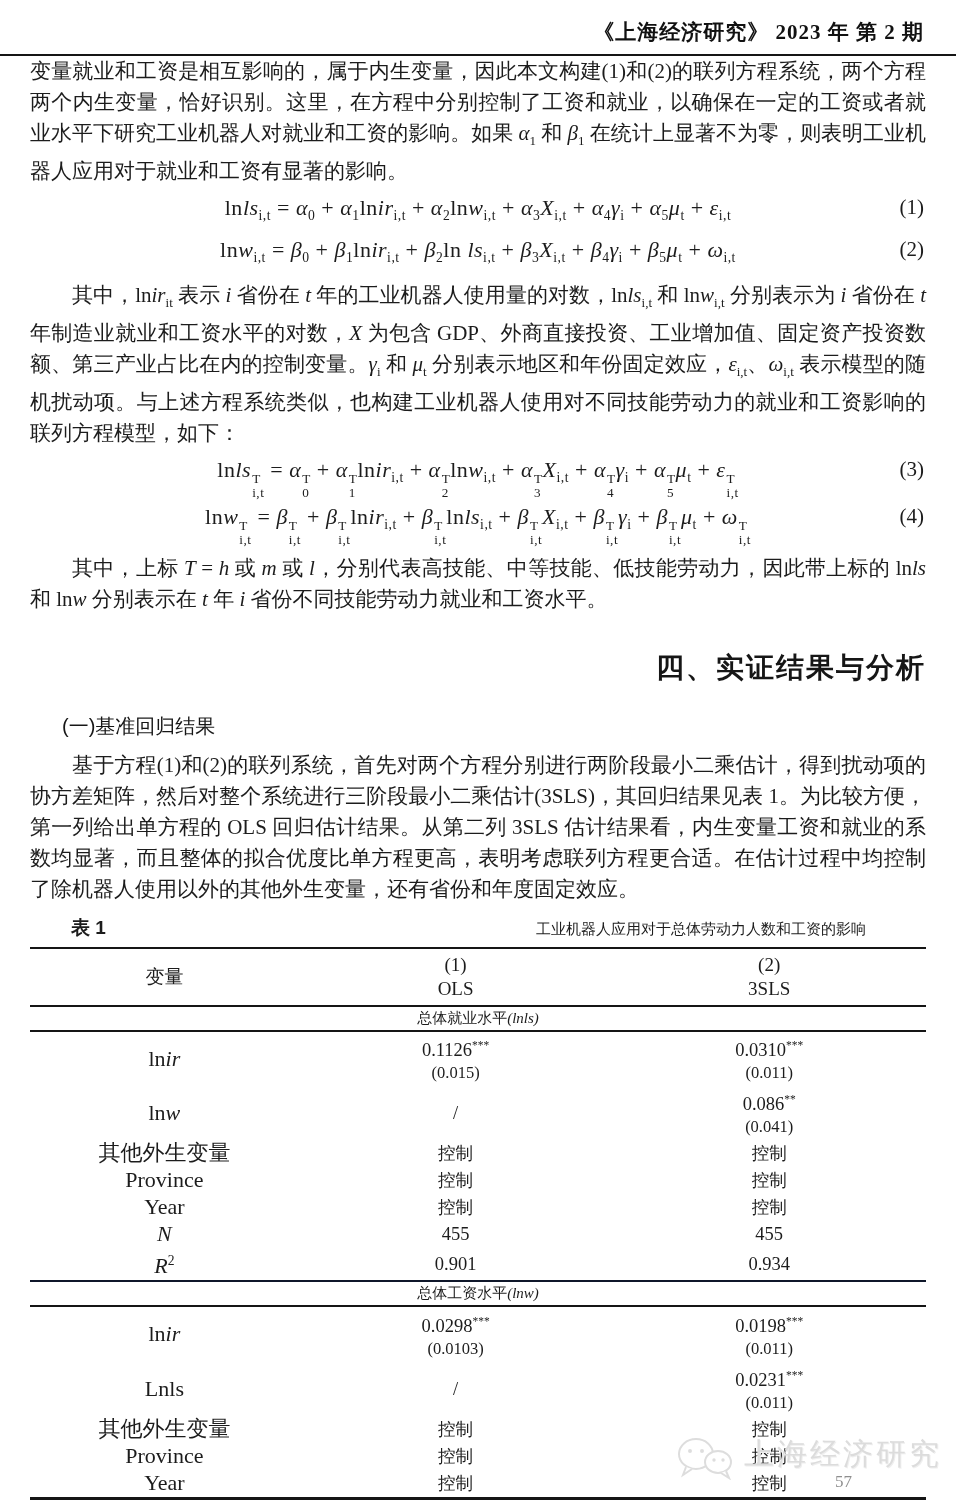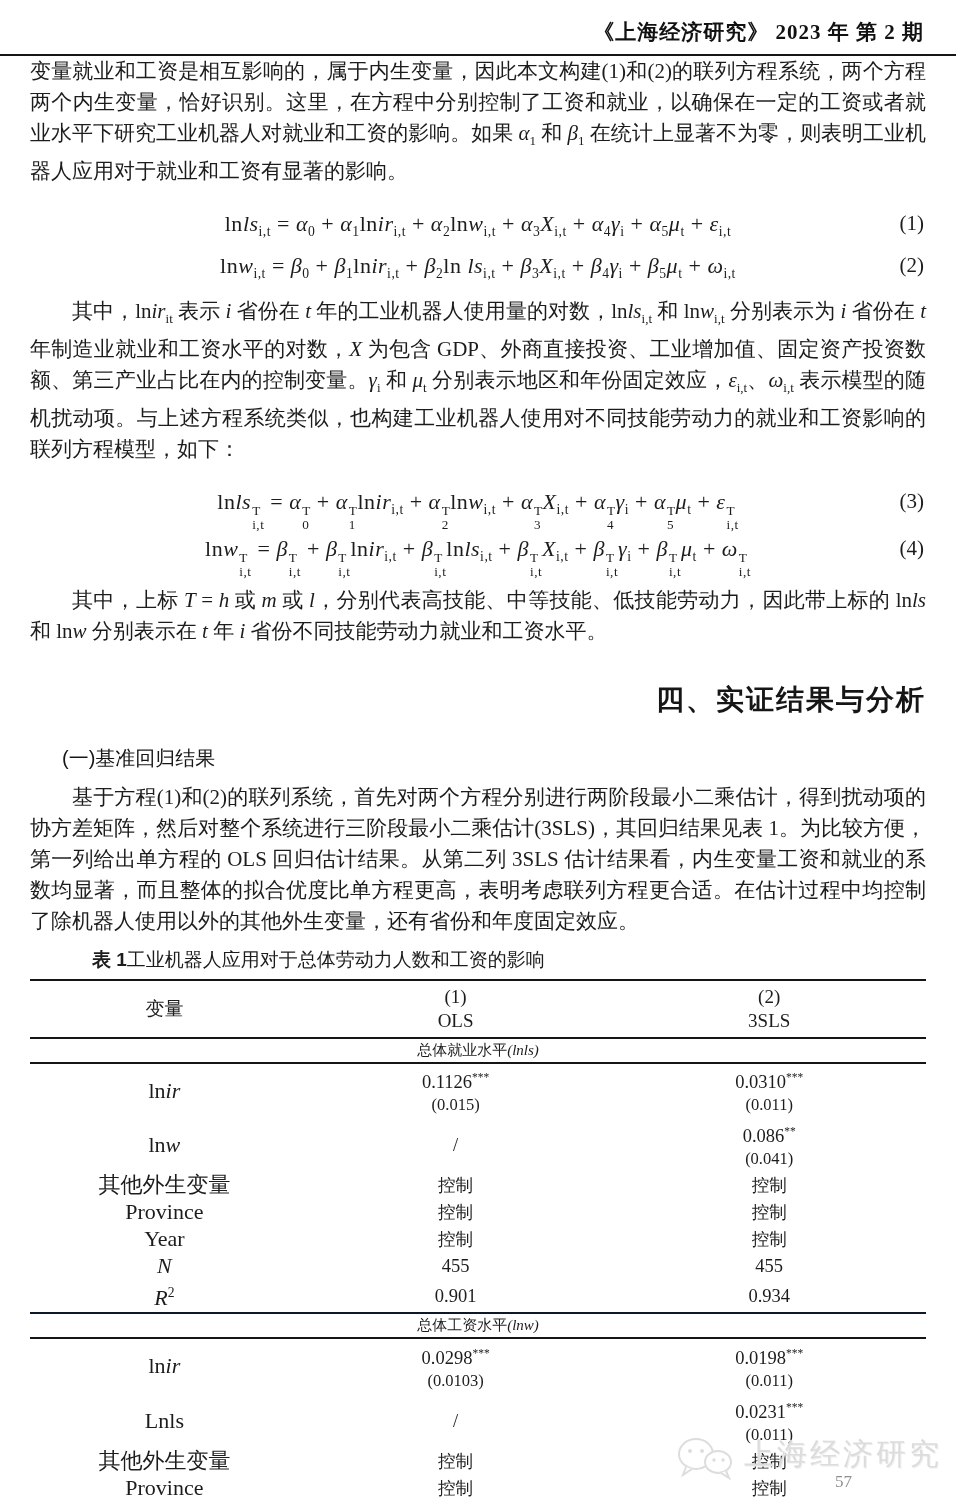--- a/index.html
+++ b/index.html
@@ -36,21 +36,21 @@
     text-align:justify;
     text-justify:inter-ideograph;
   }
   p.para.indent{text-indent:2em;}
   .p1{margin-top:22px;}
   .p2{margin-top:2px;}
   .p3{margin-top:2px;}
   .p4{margin-top:4px;}
 
   
-  .eq-block{margin:20px 0 6px 0;}
+  .eq-block{margin:4px 0 6px 0;}
   .eq-row{
     position:relative;
     text-align:center;
     font-size:22px;
     line-height:33px;
     font-family:"Liberation Serif","DejaVu Serif",serif;
   }
   .eq-body{letter-spacing:0.5px;}
   .eq-num{
     position:absolute;
@@ -92,27 +92,27 @@
   
   .table-caption-row{
     display:flex;
     align-items:baseline;
     margin:10px 0 6px 0;
   }
   .table-label{
     font-family:"Liberation Sans","DejaVu Sans",sans-serif;
     font-weight:bold;
     font-size:19px;
-    margin-left:62px;
+    margin-left:41px;
     white-space:nowrap;
   }
   .table-caption{
     flex:1;
-    text-align:left;
-    font-size:19px;
+    text-align:right;
+    font-size:15px;
     margin-right:60px;
   }
   table.results{
     width:100%;
     border-collapse:collapse;
     border-top:2.5px solid #151515;
     border-bottom:3px solid #151515;
     font-size:18.5px;
   }
   table.results td,table.results th{

